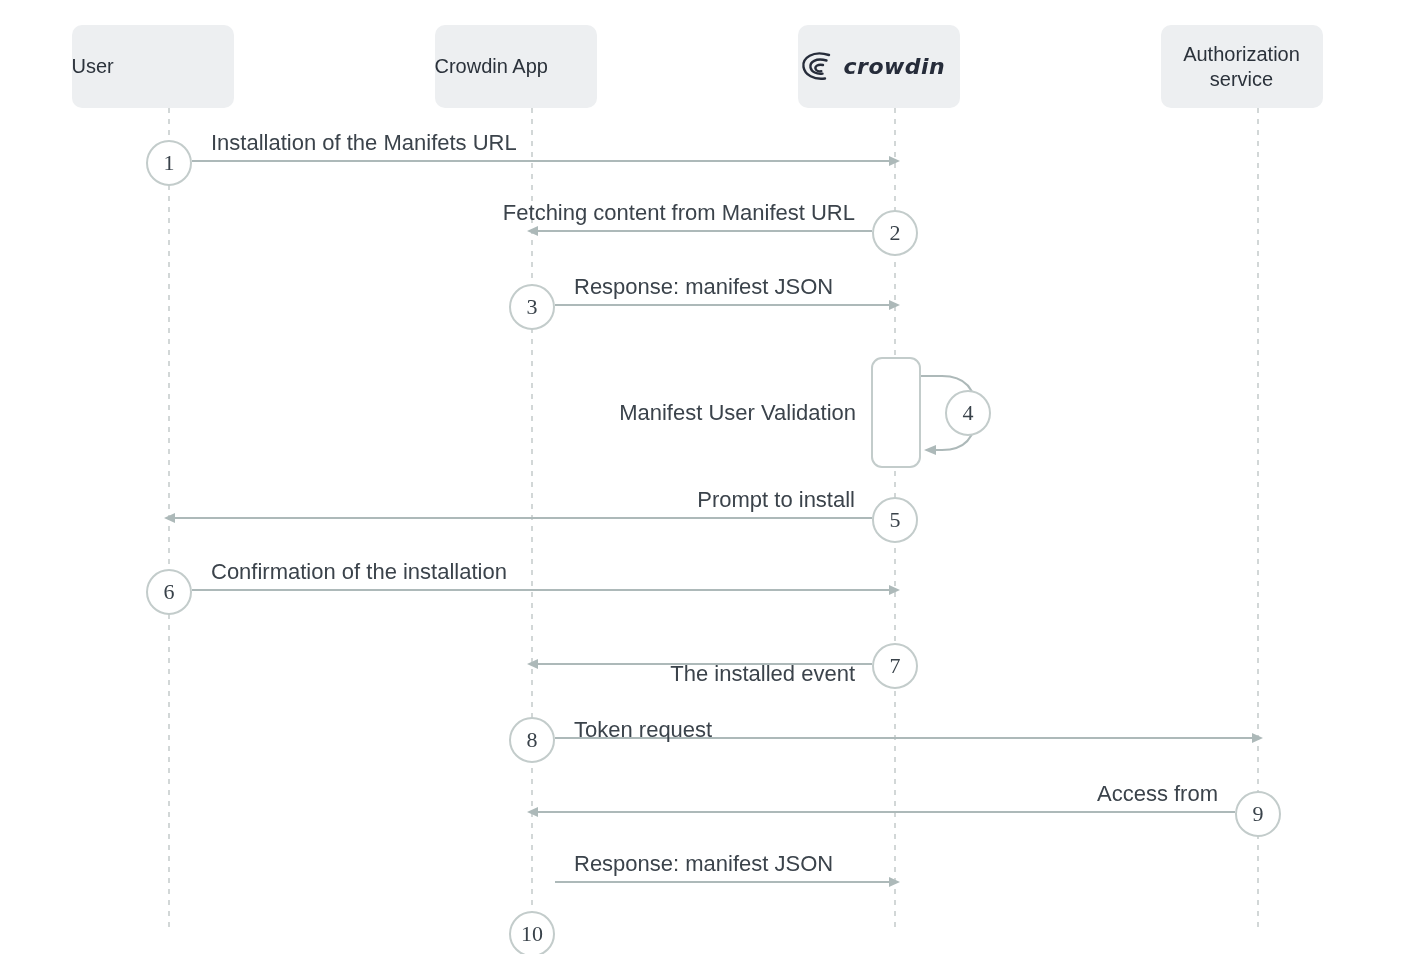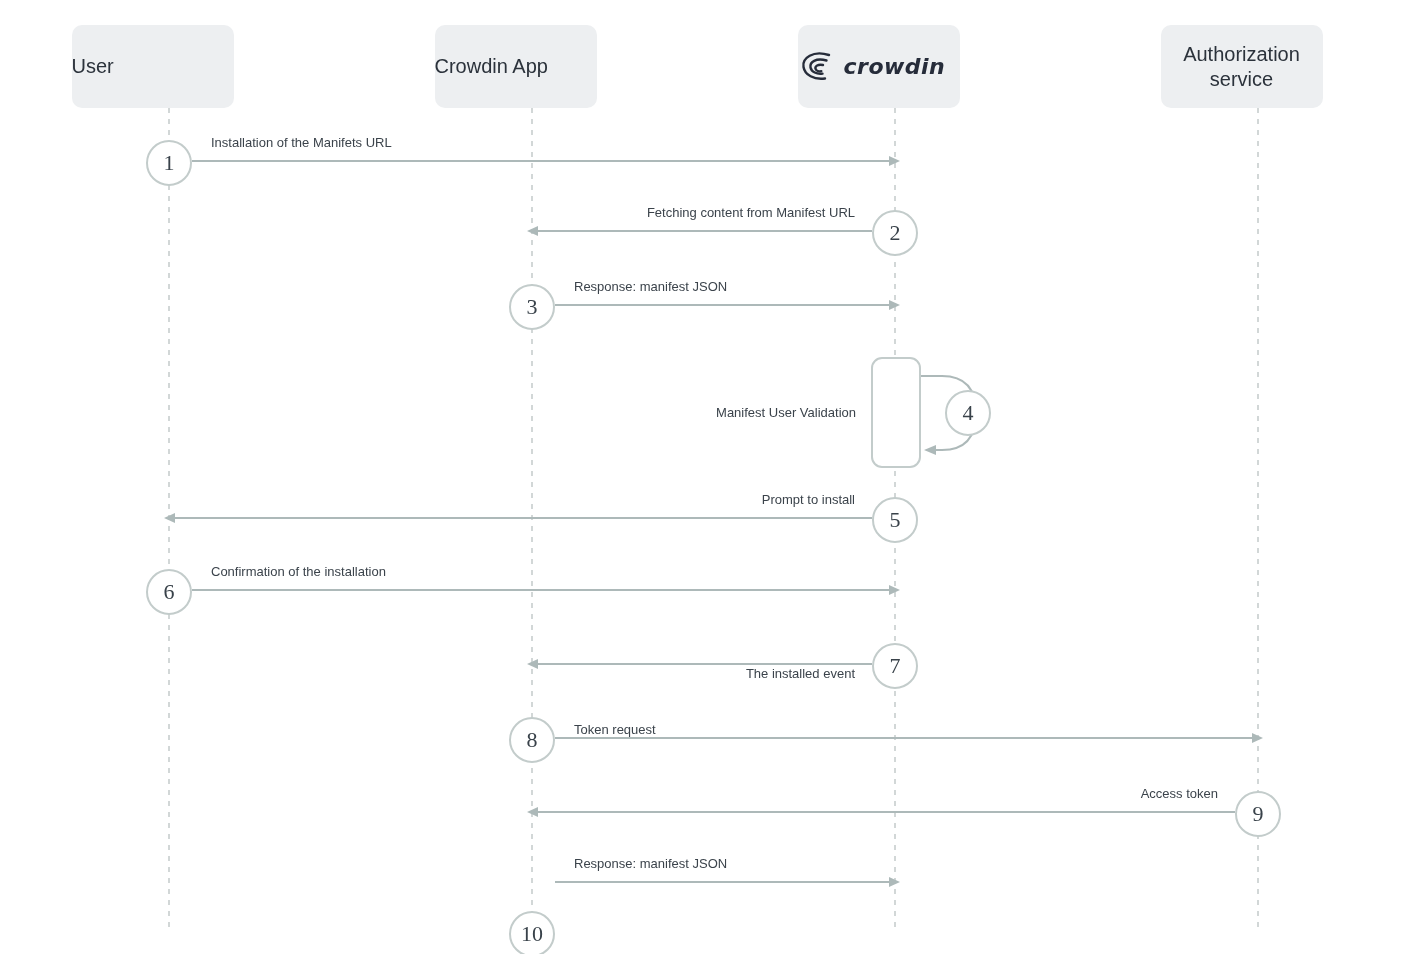--- a/index.html
+++ b/index.html
@@ -47,21 +47,21 @@
   .num-circle{
     position:absolute;width:46px;height:46px;border-radius:50%;
     background:#fff;border:2px solid var(--circle-border);
     display:flex;align-items:center;justify-content:center;
     font-family:"Liberation Serif", serif;
     font-size:22px;color:var(--num);
     z-index:4;box-sizing:border-box;
   }
   .msg-label{
     position:absolute;
-    font-size:13px;color:var(--label);
+    font-size:22px;color:var(--label);
     white-space:nowrap;line-height:20px;z-index:2;
   }
   .self-svg{position:absolute;z-index:2;}
   .logo-wrap{display:flex;align-items:center;gap:6px;}
   .logo-word{
     font-family:"DejaVu Sans", sans-serif;
     font-style:italic;font-weight:bold;
     font-size:22px;letter-spacing:0.5px;
     color:var(--logo);
   }
@@ -147,21 +147,21 @@
       <div class="arrowhead right" style="left: 1252px; top: 733px;"></div>
       <div class="num-circle" style="left: 509px; top: 717px;">
         <span>8</span>
       </div>
       <div class="msg-label" style="left: 574px; top: 720px;">Token request</div>
       <div class="msg-line" style="left: 536px; width: 699px; top: 811px;"></div>
       <div class="arrowhead left" style="left: 527px; top: 807px;"></div>
       <div class="num-circle" style="left: 1235px; top: 791px;">
         <span>9</span>
       </div>
-      <div class="msg-label" style="right: 209px; top: 784px;">Access token</div>
+      <div class="msg-label" style="right: 209px; top: 784px;">Access from</div>
       <div class="msg-line" style="left: 555px; width: 336px; top: 881px;"></div>
       <div class="arrowhead right" style="left: 889px; top: 877px;"></div>
       <div class="num-circle" style="left: 509px; top: 911px;">
         <span>10</span>
       </div>
       <div class="msg-label" style="left: 574px; top: 854px;">Response: manifest JSON</div>
     </div>
 </div>
 
 </body></html>

